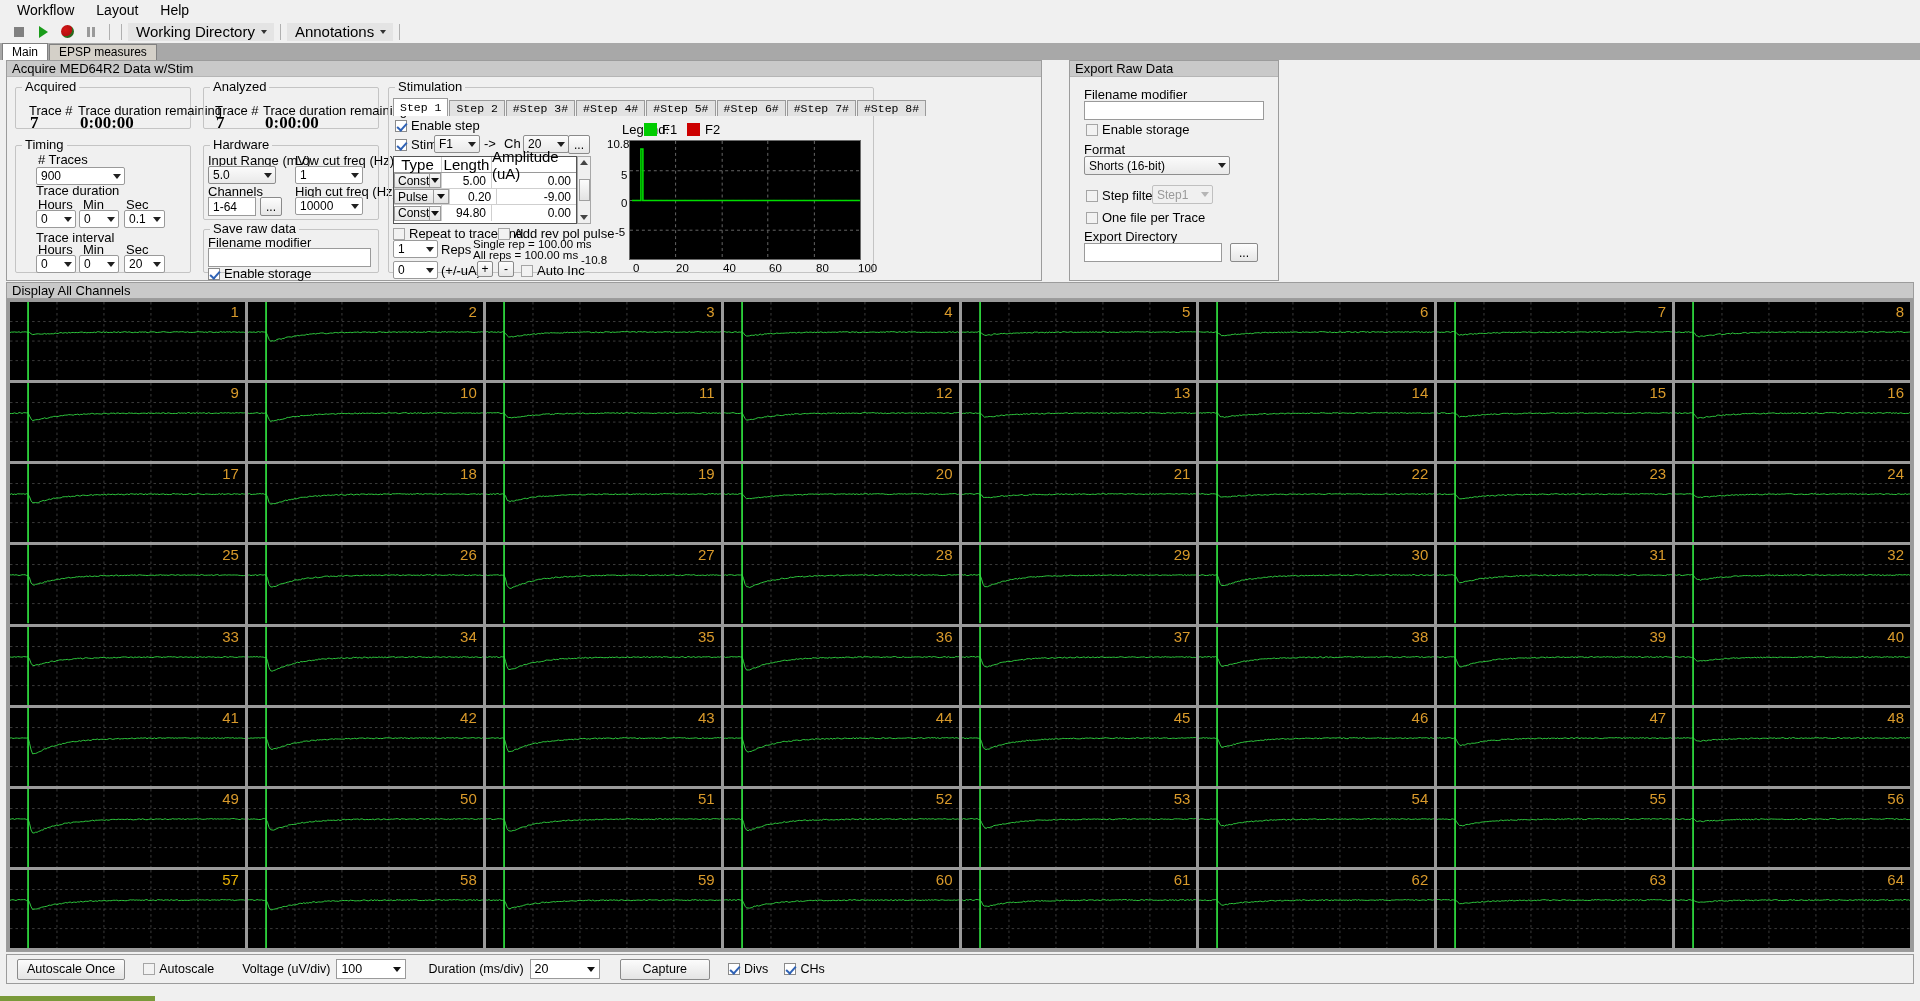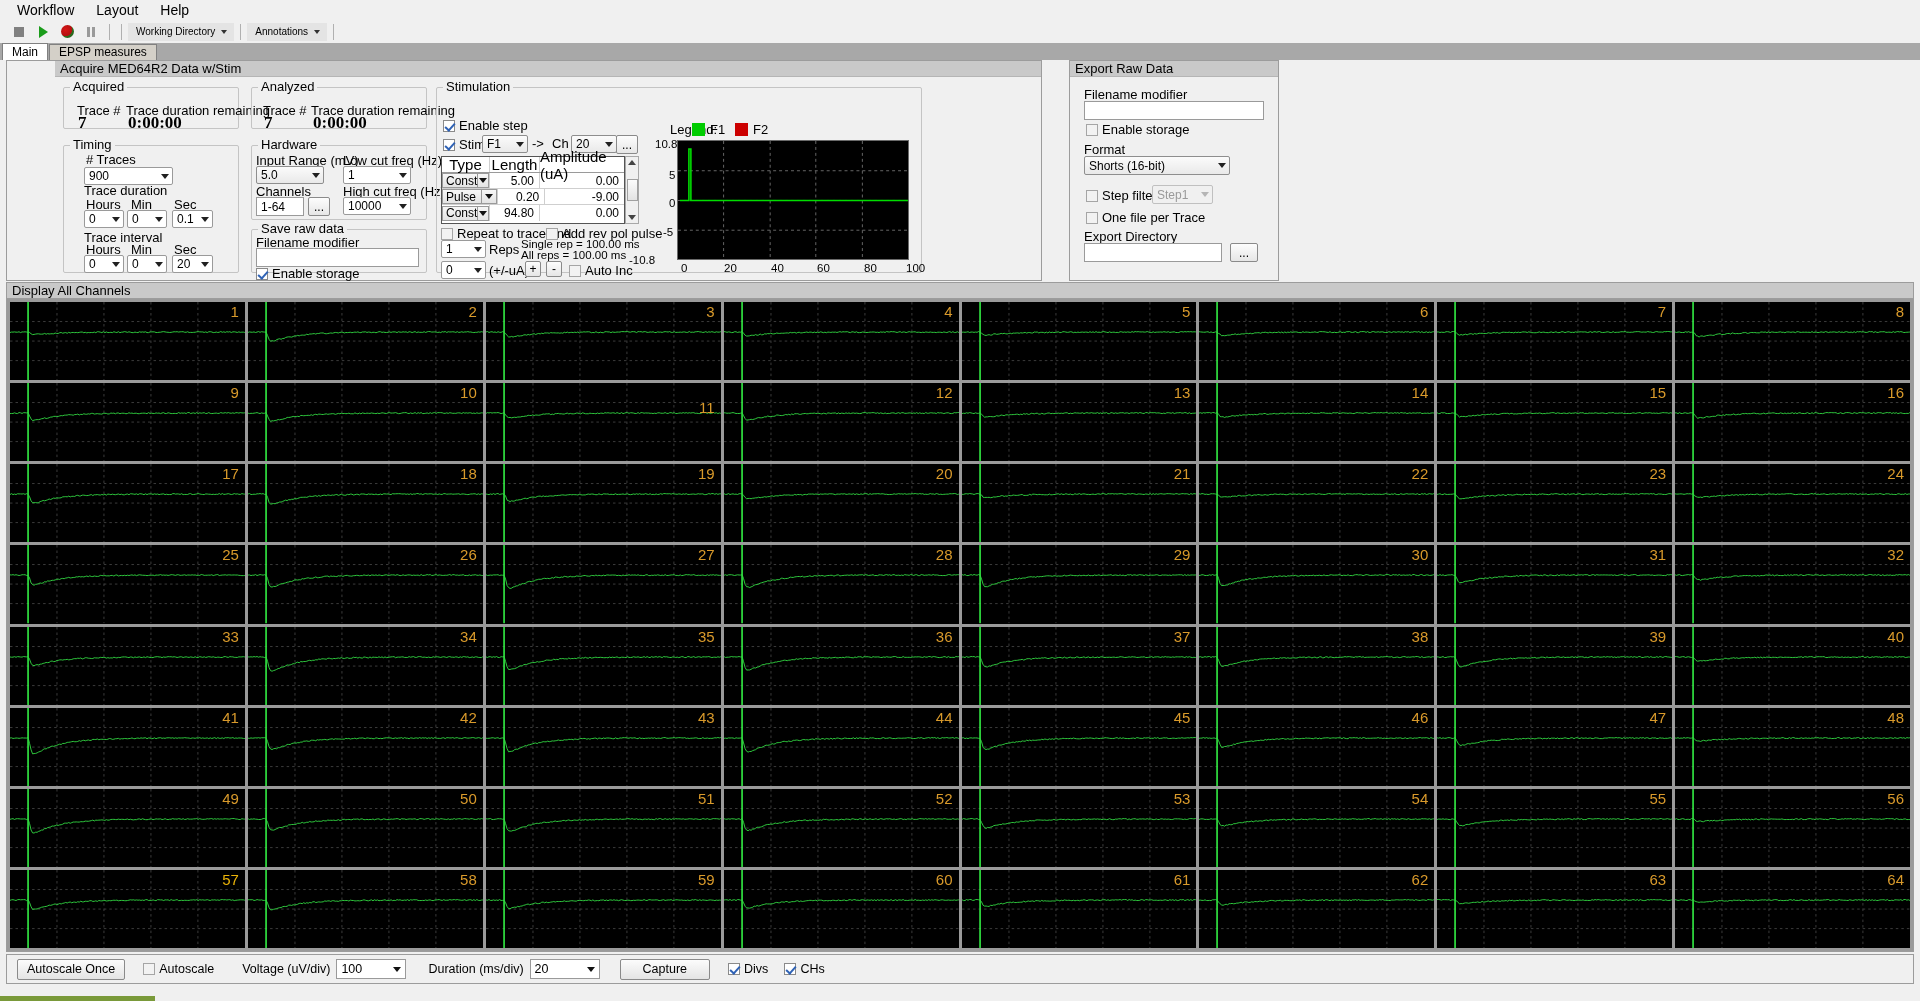--- a/index.html
+++ b/index.html
@@ -29,21 +29,21 @@
   }
   .tb-icon { width: 22px; height: 18px; display: flex; align-items: center; justify-content: center; }
   .icon-stop { width: 10px; height: 10px; background: #808080; }
   .icon-play { width: 0; height: 0; border-left: 9px solid #1a9c1a; border-top: 6px solid transparent; border-bottom: 6px solid transparent; }
   .icon-record { width: 13px; height: 13px; border-radius: 50%; background: radial-gradient(circle at 35% 35%, #d81616 0%, #b01010 55%, #2e6e1f 56%, #1f5414 100%); }
   .icon-pause { display: flex; gap: 2px; }
   .icon-pause i { display: block; width: 3px; height: 10px; background: #9a9a9a; }
   .tb-sep { width: 1px; height: 16px; background: #b0b0b0; margin: 0 5px; }
   .tb-drop {
     background: #e4e4e4; border: 1px solid transparent; padding: 2px 6px 2px 7px;
-    display: flex; align-items: center; gap: 6px; font-size: 10px; height: 18px;
+    display: flex; align-items: center; gap: 6px; font-size: 15px; height: 18px;
   }
   .caret { width: 0; height: 0; border-left: 3.5px solid transparent; border-right: 3.5px solid transparent; border-top: 4px solid #333; }
   .tb-sep2 { width: 1px; height: 16px; background: #b0b0b0; margin: 0 4px; }
 
   
   .tabstrip {
     height: 17px; background: #a8a8a8; display: flex; align-items: flex-end;
     padding-left: 2px; position: relative;
   }
   .tabstrip::after { content:""; position:absolute; left:0; right:0; bottom:0; height:0; }
@@ -234,21 +234,21 @@
     <div class="tb-sep2"></div>
   </div>
 
   <div class="tabstrip">
     <div class="tab active">Main</div>
     <div class="tab">EPSP measures</div>
   </div>
 
   <div class="panels">
 
-    <div class="panel" style="left:6px; top:0px; width:1036px; height:221px;padding-left:48px;">
+    <div class="panel" style="left:6px; top:0px; width:1036px; height:221px;">
       <div class="panel-title">Acquire MED64R2 Data w/Stim</div>
       <div class="panel-body" style="position:relative;height:203px;">
 
         <div class="gbox" style="left:8px; top:10px; width:176px; height:42px;">
           <span class="glabel">Acquired</span>
         </div>
         <div class="lab" style="left:22px; top:26px;">Trace #</div>
         <div class="lab" style="left:71px; top:26px;">Trace duration remaining</div>
         <div class="bigval" style="left:23px; top:36px;">7</div>
         <div class="bigval" style="left:73px; top:36px;">0:00:00</div>
@@ -337,20 +337,30 @@
         </div>
         <div class="chk" style="left:201px; top:189px;">
           <span class="chkbox on"></span>
           <span>Enable storage</span>
         </div>
 
         <div class="gbox" style="left:381px; top:10px; width:486px; height:186px;">
           <span class="glabel">Stimulation</span>
         </div>
 
+        <div class="steptabs" style="left:386px; top:21px;">
+          <div class="steptab active">Step 1</div>
+          <div class="steptab">Step 2</div>
+          <div class="steptab">#Step 3#</div>
+          <div class="steptab">#Step 4#</div>
+          <div class="steptab">#Step 5#</div>
+          <div class="steptab">#Step 6#</div>
+          <div class="steptab">#Step 7#</div>
+          <div class="steptab">#Step 8#</div>
+        </div>
 
         <div class="chk" style="left:388px; top:41px;">
           <span class="chkbox on"></span>
           <span>Enable step</span>
         </div>
 
         <div class="chk" style="left:388px; top:60px;">
           <span class="chkbox on"></span>
           <span>Stim</span>
         </div>
@@ -702,21 +712,21 @@
               <line x1="0" x2="234" y1="39.0" y2="39.0"></line>
               <line x1="0" x2="234" y1="58.5" y2="58.5"></line>
               <line y1="0" y2="78" x1="46.8" x2="46.8"></line>
               <line y1="0" y2="78" x1="93.6" x2="93.6"></line>
               <line y1="0" y2="78" x1="140.4" x2="140.4"></line>
               <line y1="0" y2="78" x1="187.2" x2="187.2"></line>
             </g>
             <line x1="18" x2="18" y1="0" y2="78" stroke="#33ee44" stroke-width="1.6"></line>
             <polyline points="0.0,30.33 1.5,29.56 3.0,29.91 4.5,29.51 6.0,30.02 7.5,29.68 9.0,29.75 10.5,29.73 12.0,29.50 13.5,29.98 15.0,30.54 16.5,30.19 18.0,29.73 19.5,31.82 21.0,33.72 22.5,34.55 24.0,34.38 25.5,34.80 27.0,34.41 28.5,34.17 30.0,34.44 31.5,33.99 33.0,33.96 34.5,33.87 36.0,33.40 37.5,33.44 39.0,33.07 40.5,33.00 42.0,32.23 43.5,32.43 45.0,32.53 46.5,31.82 48.0,32.52 49.5,31.96 51.0,32.05 52.5,32.20 54.0,31.94 55.5,31.49 57.0,30.97 58.5,31.15 60.0,30.79 61.5,30.85 63.0,30.69 64.5,31.62 66.0,31.04 67.5,31.50 69.0,30.54 70.5,30.58 72.0,30.32 73.5,30.77 75.0,30.73 76.5,30.98 78.0,31.02 79.5,30.44 81.0,30.05 82.5,30.87 84.0,30.35 85.5,30.76 87.0,30.82 88.5,30.63 90.0,30.06 91.5,30.03 93.0,30.49 94.5,30.89 96.0,29.80 97.5,30.14 99.0,30.69 100.5,30.71 102.0,30.73 103.5,30.13 105.0,30.39 106.5,30.42 108.0,30.47 109.5,30.71 111.0,29.98 112.5,30.54 114.0,30.17 115.5,30.10 117.0,30.46 118.5,29.64 120.0,29.96 121.5,29.71 123.0,29.99 124.5,30.12 126.0,29.78 127.5,29.83 129.0,30.39 130.5,29.56 132.0,30.12 133.5,30.51 135.0,29.53 136.5,30.56 138.0,30.13 139.5,29.59 141.0,29.64 142.5,30.22 144.0,29.73 145.5,29.78 147.0,30.00 148.5,30.41 150.0,30.40 151.5,29.52 153.0,30.48 154.5,29.54 156.0,29.69 157.5,30.18 159.0,29.89 160.5,29.99 162.0,29.97 163.5,30.24 165.0,30.23 166.5,30.49 168.0,30.14 169.5,30.46 171.0,29.83 172.5,29.74 174.0,30.10 175.5,30.24 177.0,30.13 178.5,29.55 180.0,30.28 181.5,30.40 183.0,29.67 184.5,29.63 186.0,30.13 187.5,29.70 189.0,30.44 190.5,30.45 192.0,30.11 193.5,29.89 195.0,30.16 196.5,29.55 198.0,30.09 199.5,29.60 201.0,30.15 202.5,29.70 204.0,30.01 205.5,29.68 207.0,29.66 208.5,30.27 210.0,30.17 211.5,30.42 213.0,30.51 214.5,30.12 216.0,29.49 217.5,29.61 219.0,29.59 220.5,30.47 222.0,29.64 223.5,30.47 225.0,30.12 226.5,29.49 228.0,30.11 229.5,29.71 231.0,30.48 232.5,29.95 234.0,30.29" fill="none" stroke="#33dd44" stroke-width="0.9"></polyline>
           </svg>
-          <span class="cnum" style="color: rgb(217, 154, 43); margin-top: 15px;">11</span>
+          <span class="cnum" style="color: rgb(217, 154, 43);">11</span>
         </div>
         <div class="cell">
           <svg viewBox="0 0 234 78" preserveAspectRatio="none">
             <g stroke="#555555" stroke-width="0.7" stroke-dasharray="2.5,3" fill="none">
               <line x1="0" x2="234" y1="19.5" y2="19.5"></line>
               <line x1="0" x2="234" y1="39.0" y2="39.0"></line>
               <line x1="0" x2="234" y1="58.5" y2="58.5"></line>
               <line y1="0" y2="78" x1="46.8" x2="46.8"></line>
               <line y1="0" y2="78" x1="93.6" x2="93.6"></line>
               <line y1="0" y2="78" x1="140.4" x2="140.4"></line>

